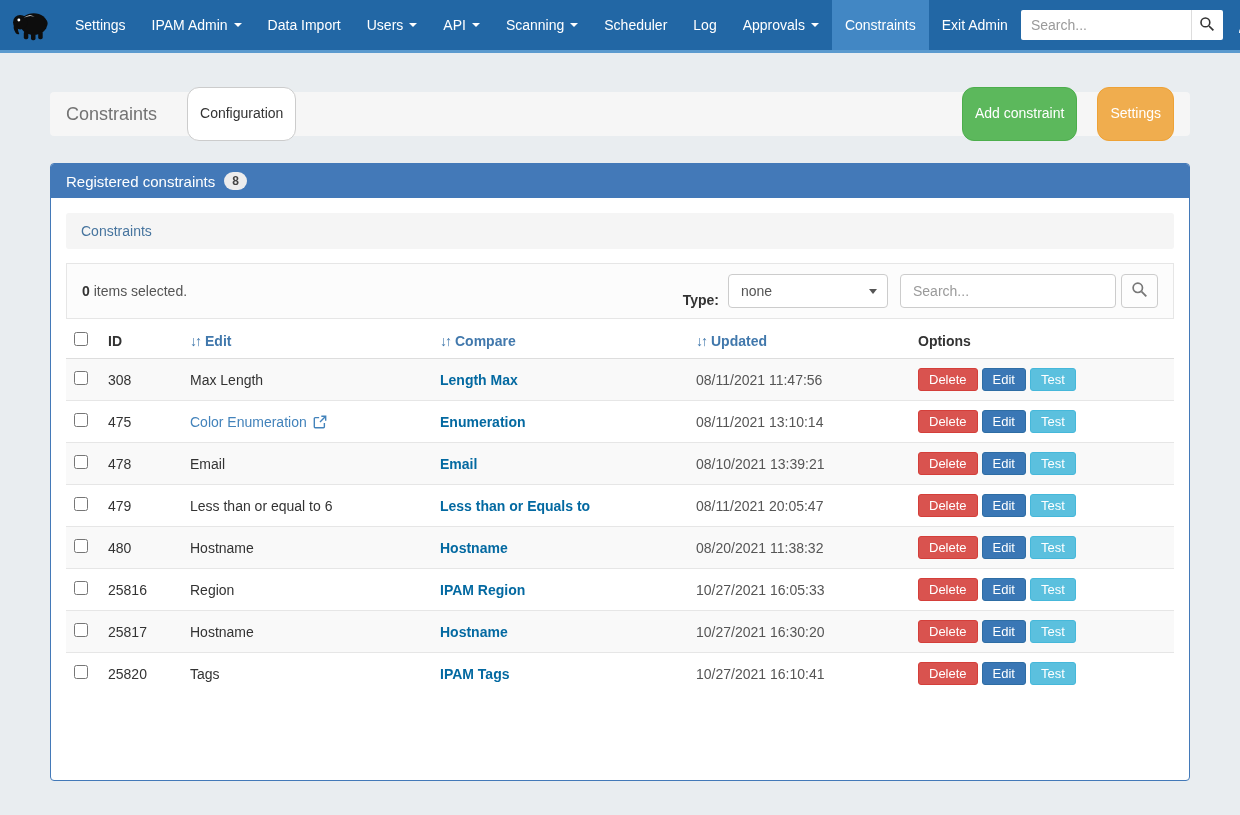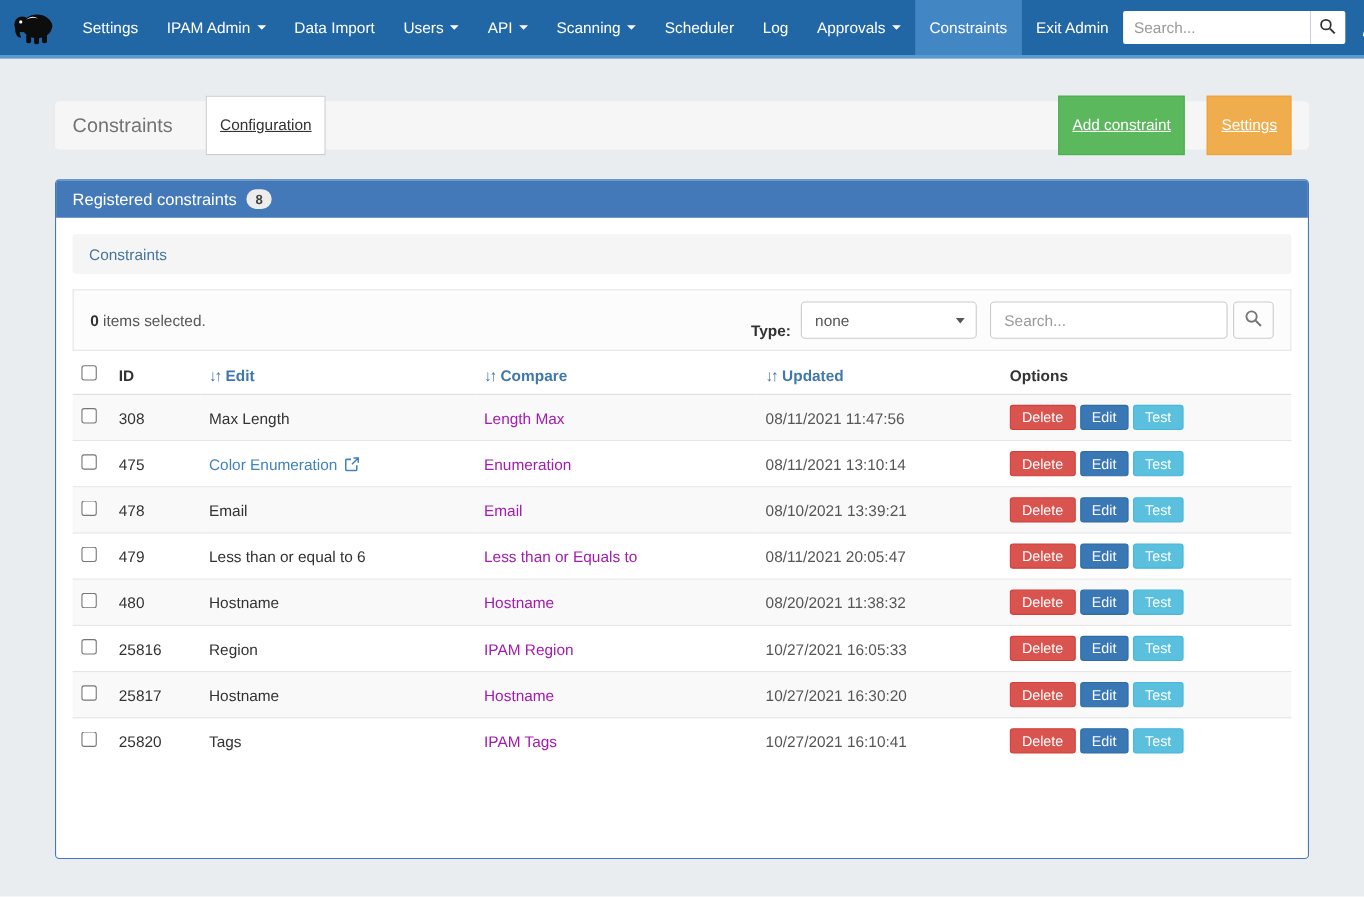--- a/index.html
+++ b/index.html
@@ -79,26 +79,25 @@
     border-radius: 4px;
     display: flex;
     align-items: center;
     padding: 0 16px;
   }
   .page-title { font-size: 18px; color: #737373; margin-right: 30px; }
   .btn {
     display: inline-block;
     font-size: 14px;
     padding: 16px 12px;
-    border-radius: 0;
+    border-radius: 12px;
     border: 1px solid transparent;
     cursor: pointer;
     font-family: "Liberation Sans", sans-serif;
     line-height: 1.42;
-    text-decoration: underline;
   }
   .btn-default { background: #fff; border-color: #ccc; color: #333; }
   .btn-success { background: var(--success, #5cb85c); border-color: #4cae4c; color: #fff; }
   .btn-warning { background: var(--warning, #f0ad4e); border-color: #eea236; color: #fff; }
   .header-actions { margin-left: auto; display: flex; gap: 20px; }
 
   
   .panel {
     margin-top: 27px;
     background: #fff;
@@ -187,21 +186,21 @@
   .constraints th { border-bottom: 1px solid #ddd; font-weight: bold; }
   .constraints tbody tr { border-top: 1px solid #e6e6e6; height: 39px; }
   .constraints tbody tr:nth-child(odd) { background: #f9f9f9; }
   .col-check { width: 34px; }
   .col-id { width: 82px; }
   .col-name { width: 250px; }
   .col-compare { width: 256px; }
   .col-updated { width: 222px; }
   .th-sortable { color: #4178ac; cursor: pointer; }
   .sort-icon { letter-spacing: -2px; margin-right: 5px; font-weight: bold; }
-  .cell-compare { font-weight: normal; color: #a21caf; }
+  .cell-compare { font-weight: bold; color: #0369a1; }
   .cell-updated { color: #555; }
   .name-link { color: #4383bb; text-decoration: none; cursor: pointer; }
   .ext-icon { margin-left: 6px; vertical-align: -2px; }
   .btn-xs {
     font-size: 13px;
     padding: 3px 10px;
     border-radius: 3px;
     border: 1px solid transparent;
     color: #fff;
     cursor: pointer;

